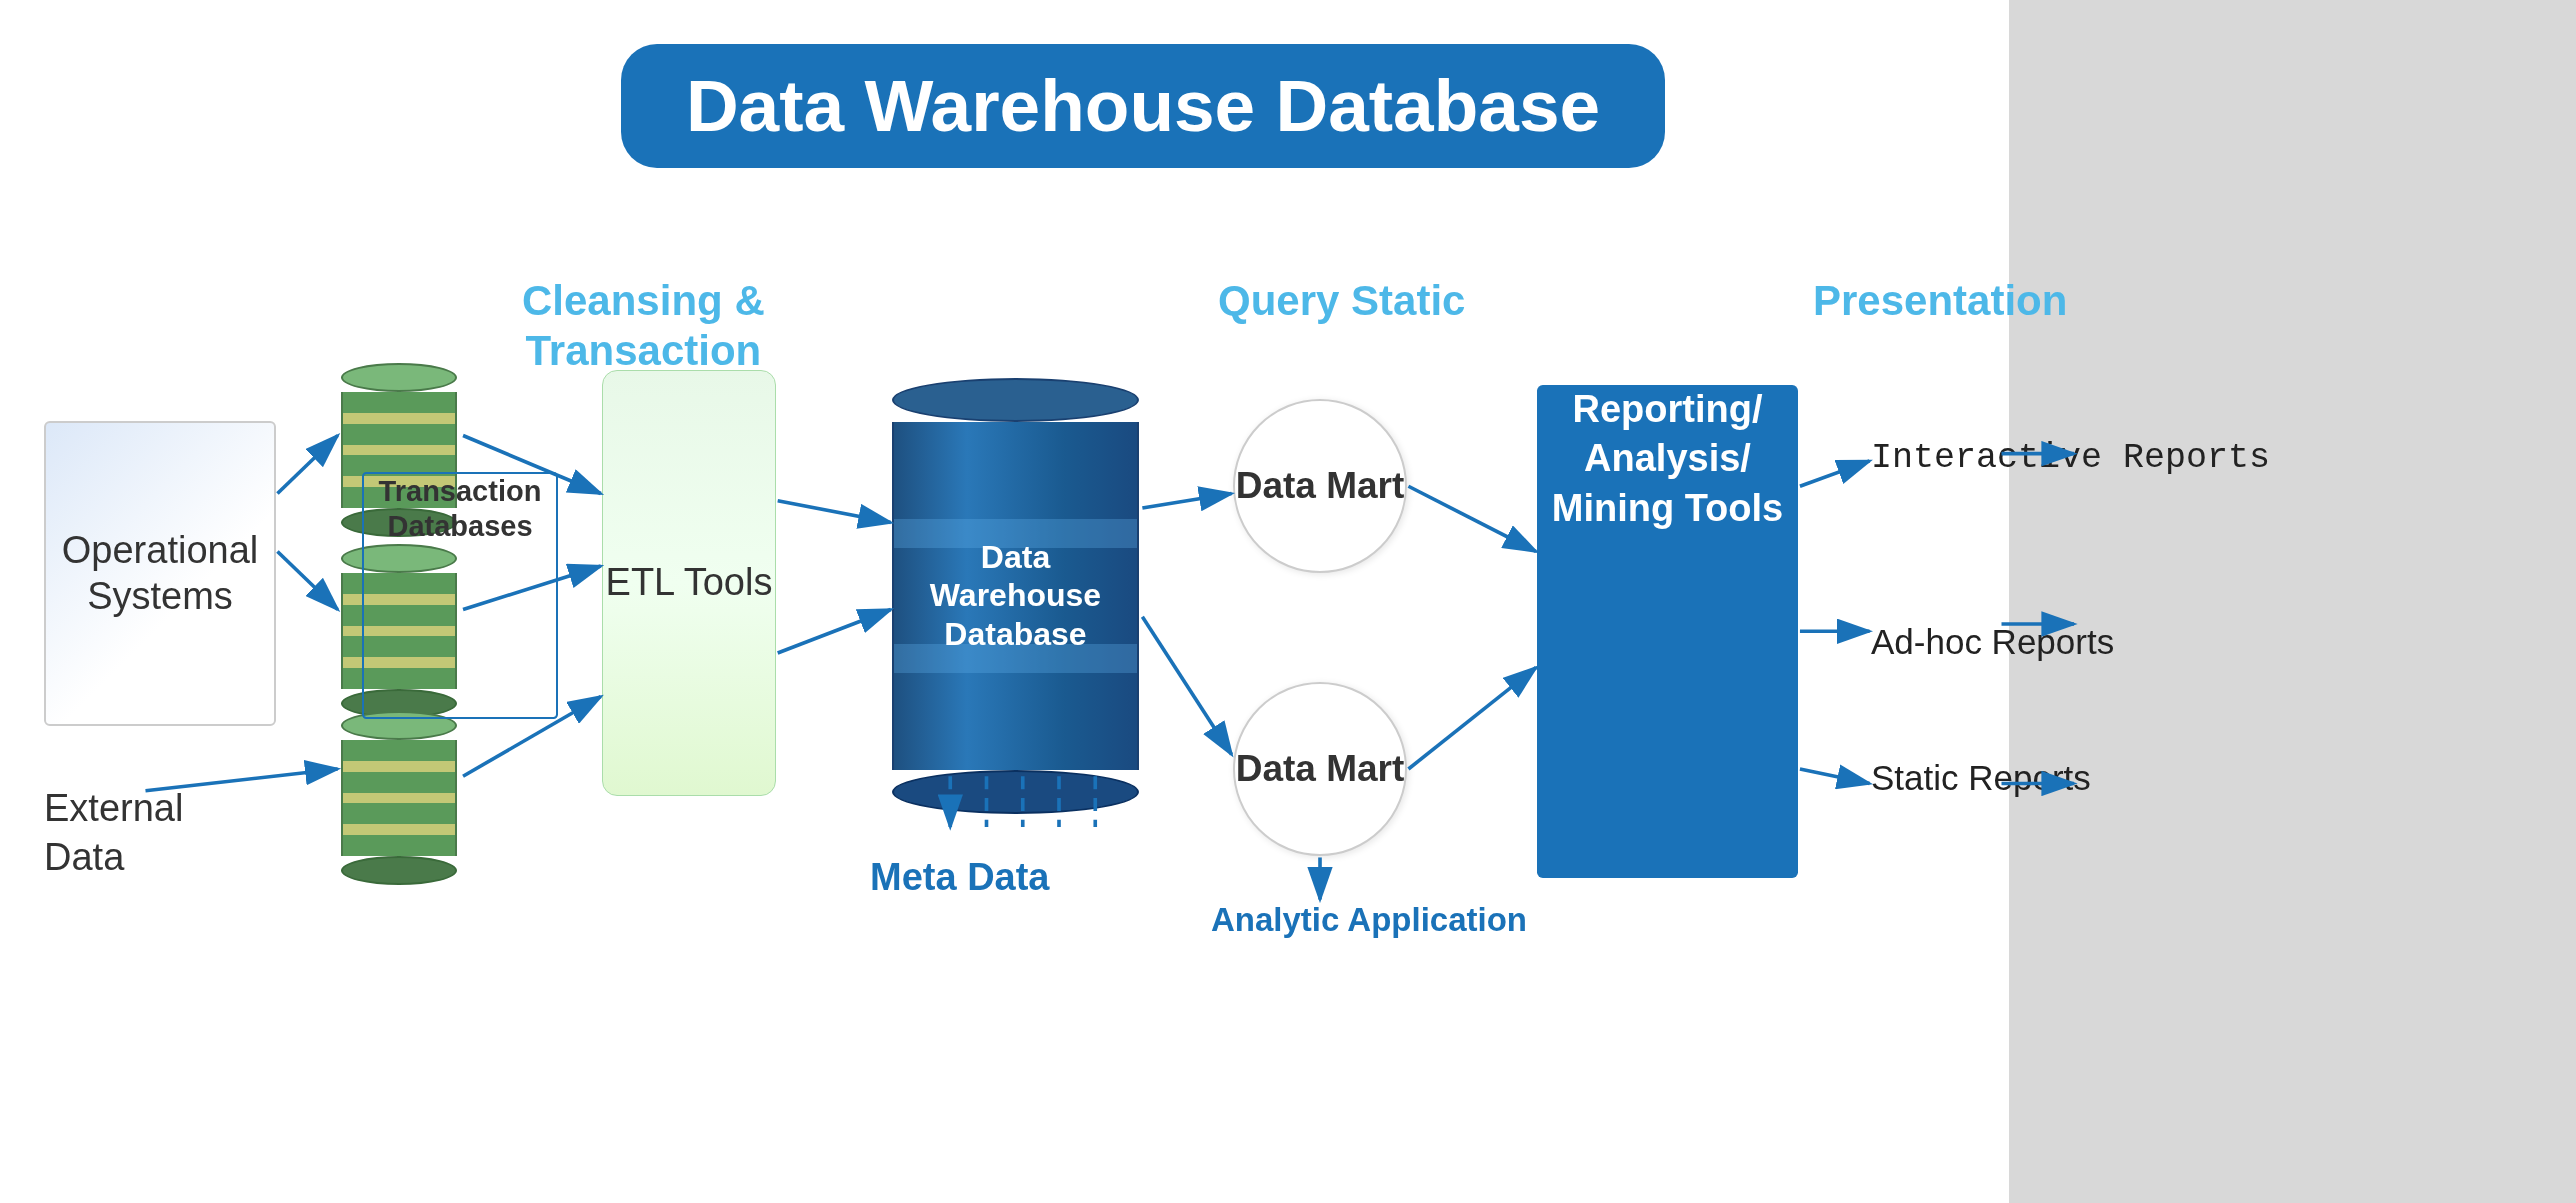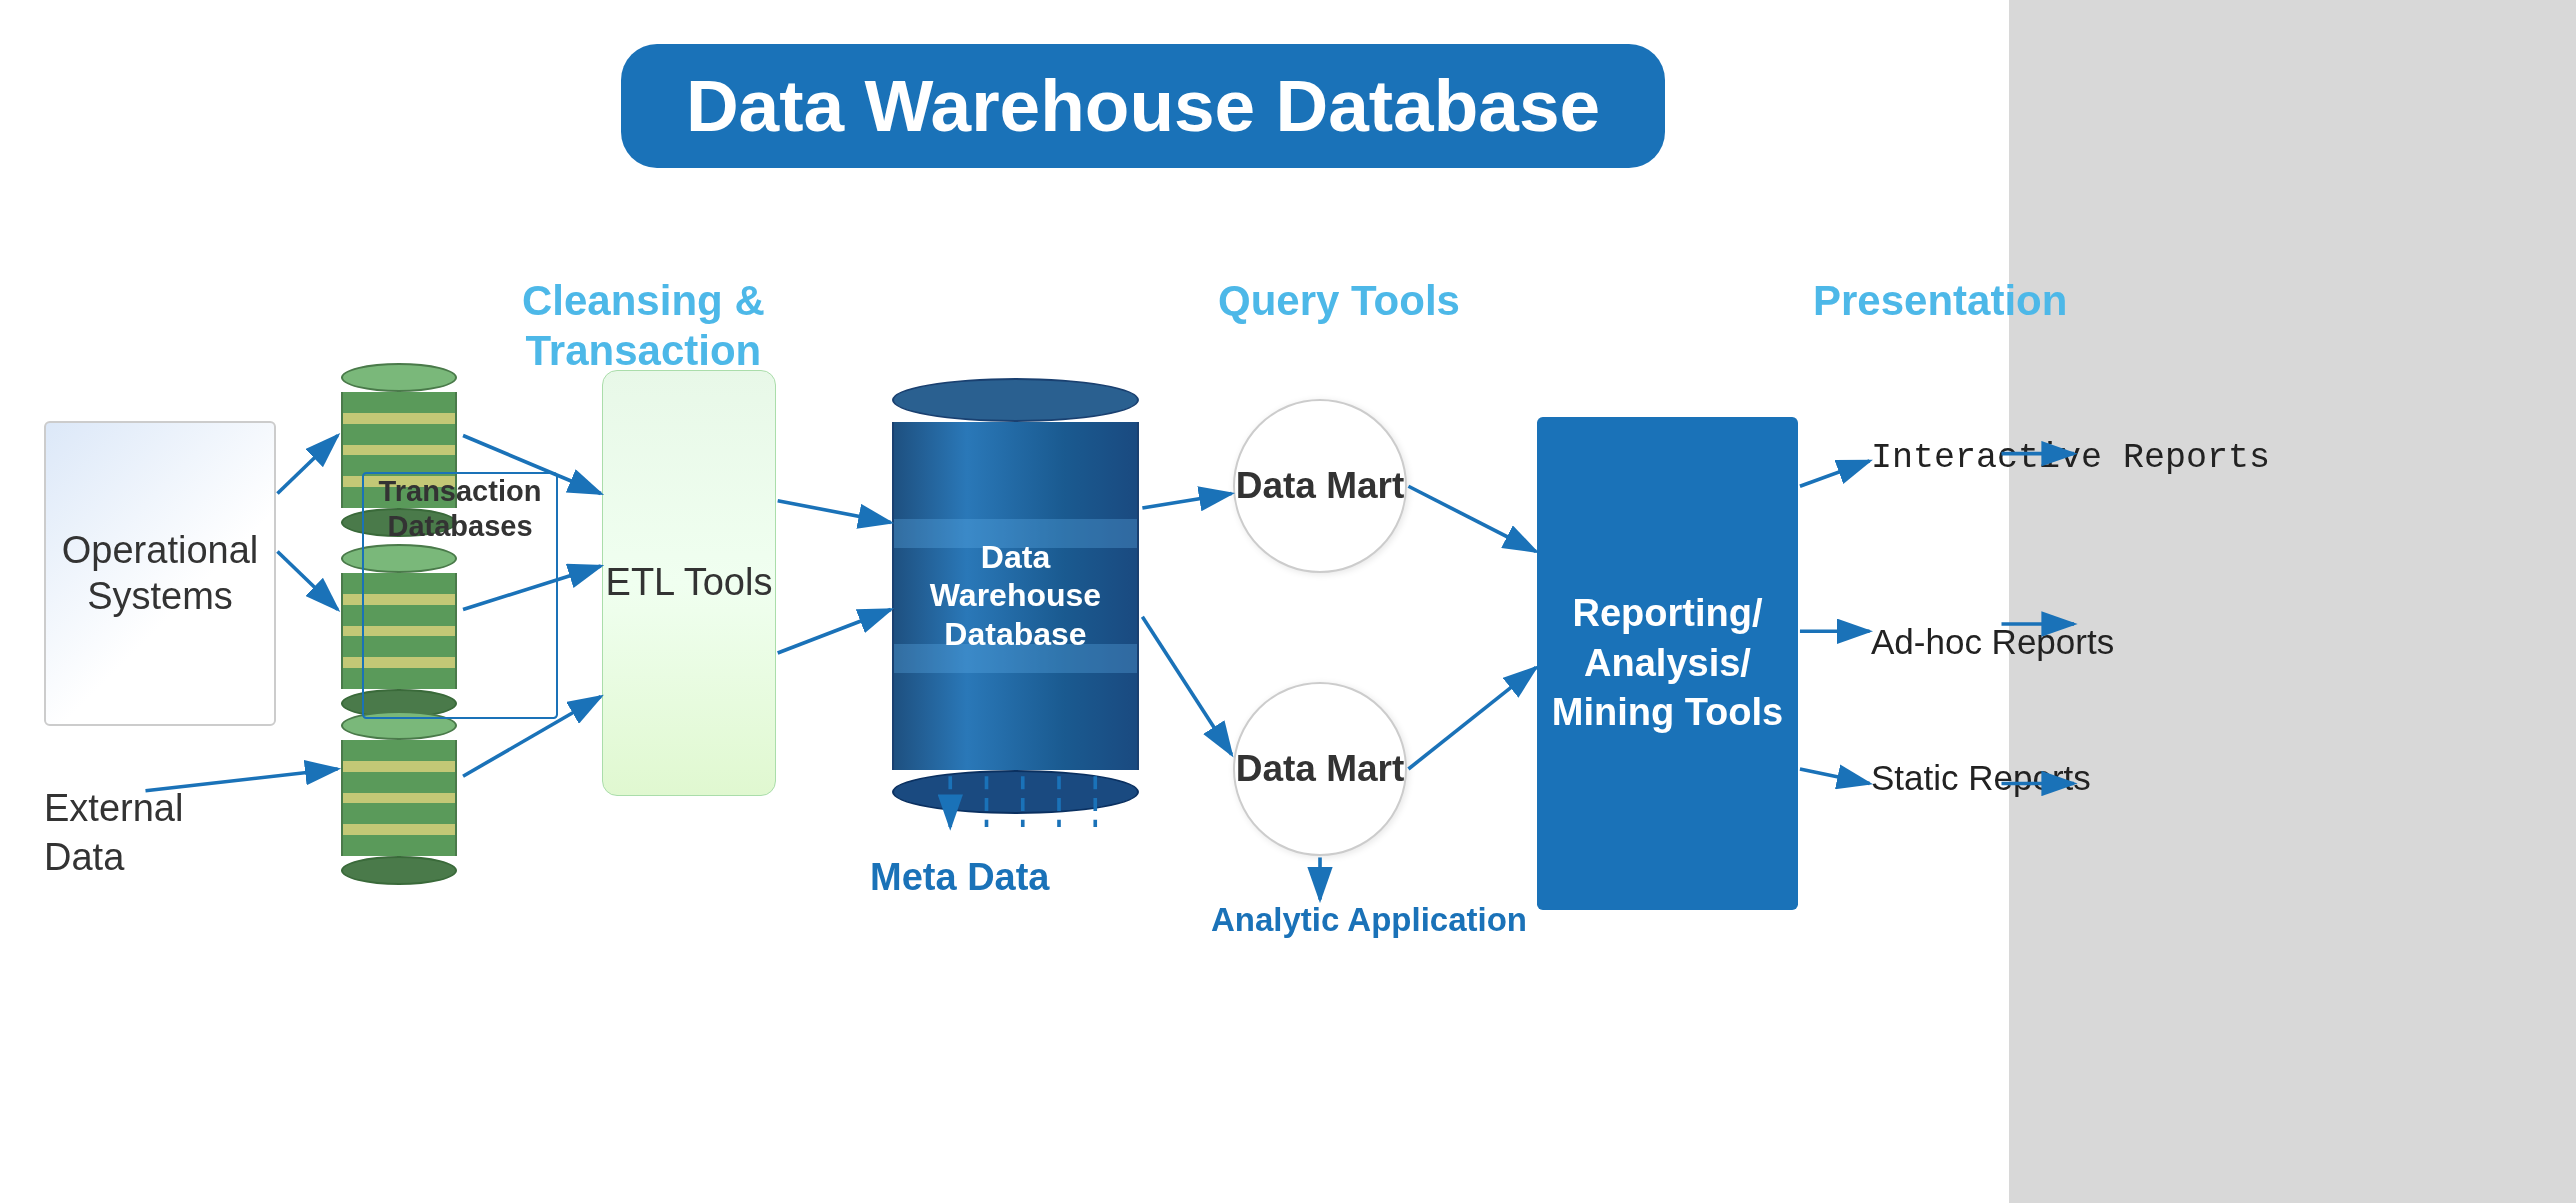--- a/index.html
+++ b/index.html
@@ -216,24 +216,23 @@
     
     .reporting-box {
       position: absolute;
       top: 196px;
       left: 1537px;
       width: 261px;
       height: 493px;
       background: #1a72b8;
       border-radius: 5.8px;
       display: flex;
-      align-items: center;
-      justify-content: center;
-      text-align: center;
-      margin-top: 32px;
+      align-items: flex-start;
+      justify-content: center;
+      text-align: center;
     }
     .reporting-text {
       color: white;
       font-size: 38px;
       font-weight: 700;
       line-height: 1.3;
     }
 
     
     .analytic-label {
@@ -320,21 +319,21 @@
 
   <div class="title-wrapper">
     <div class="title-box">
       <span class="title-text">Data Warehouse Database</span>
     </div>
   </div>
 
   <div class="diagram-area">
 
     <div class="section-label label-cleansing">Cleansing &amp;<br>Transaction</div>
-    <div class="section-label label-query">Query Tools</div>
+    <div class="section-label label-query">Query Static</div>
     <div class="section-label label-presentation">Presentation</div>
 
     <div class="op-systems-box">
       <span class="op-systems-text">Operational Systems</span>
     </div>
 
     <div class="external-label">External<br>Data</div>
 
     <div class="db-cylinder" style="top:174px; left:341px;">
       <div class="db-top"></div>

